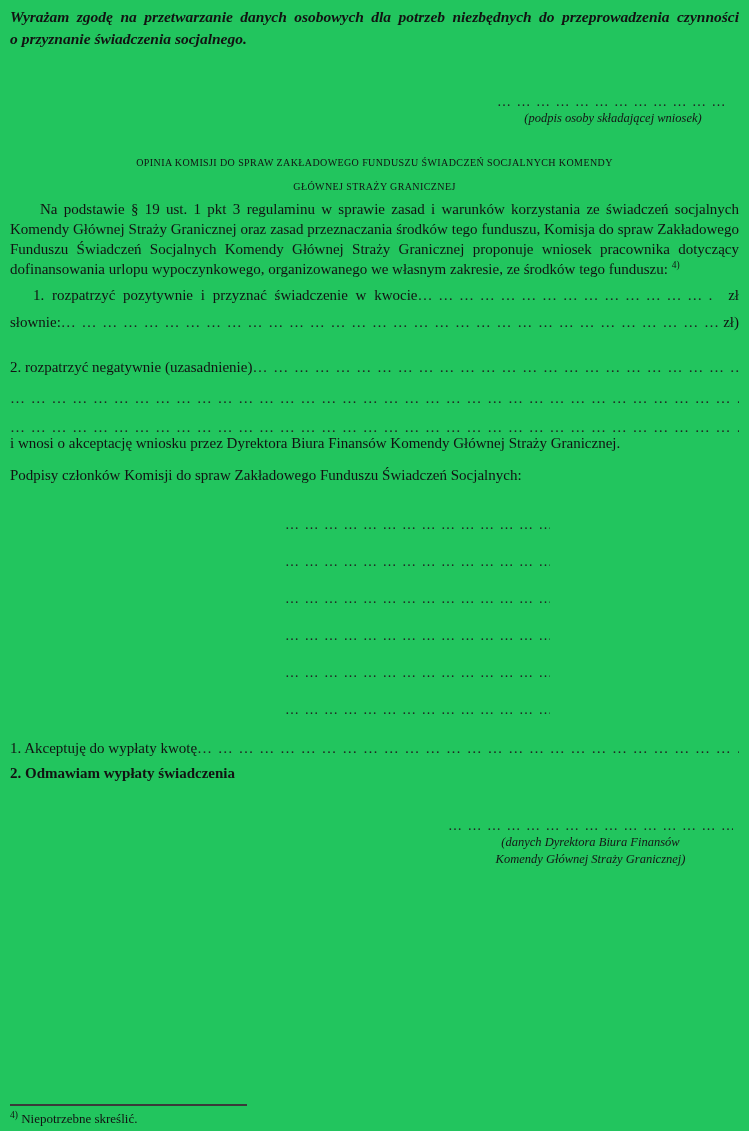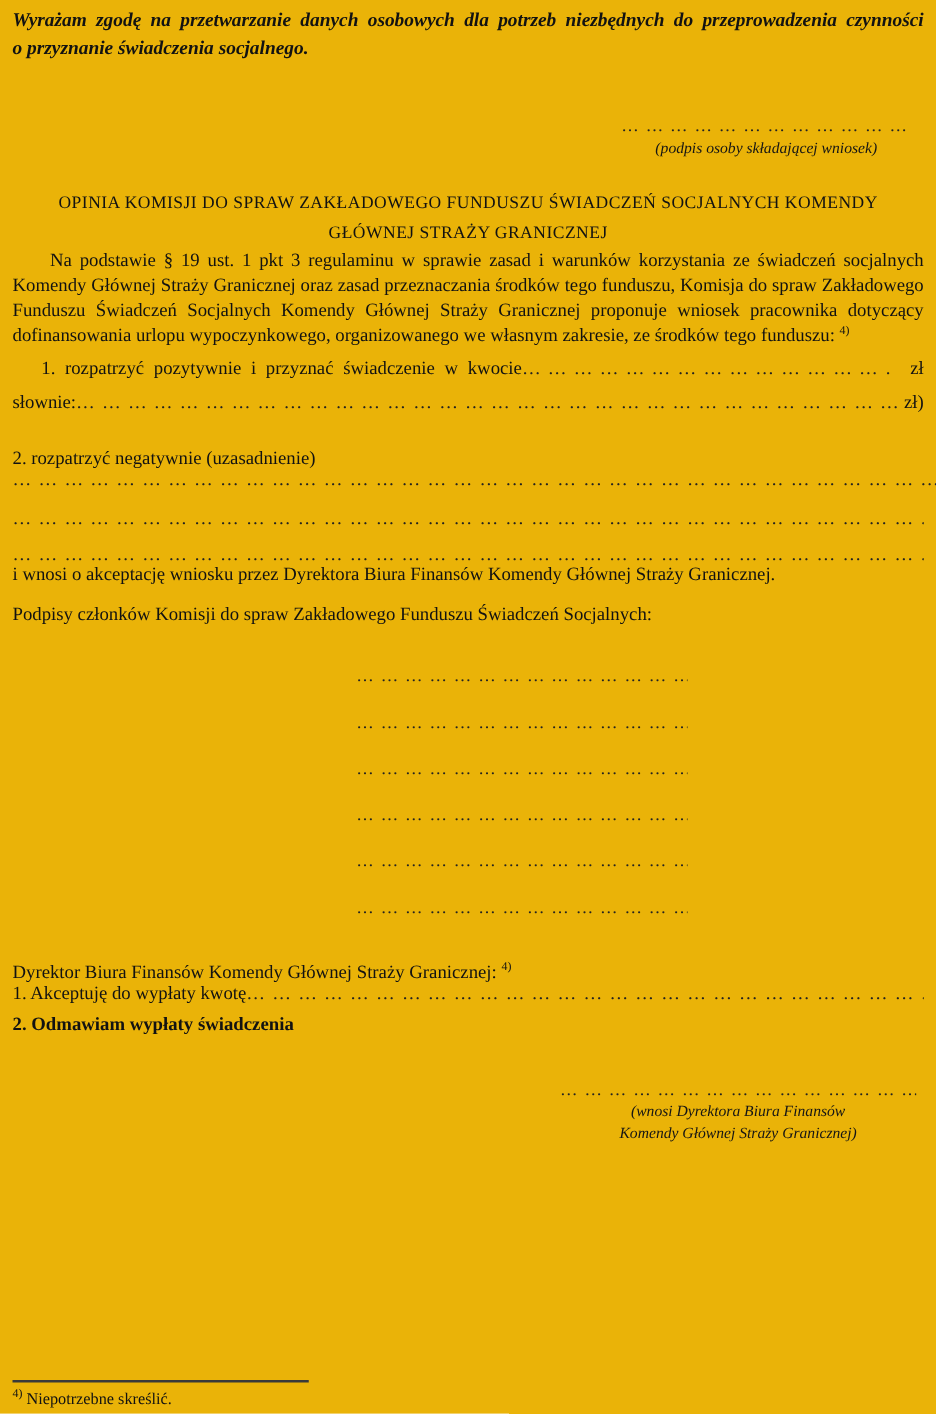--- a/index.html
+++ b/index.html
@@ -1,44 +1,44 @@
 <!DOCTYPE html>
 <html lang="pl"><head>
 <meta charset="utf-8">
 <style>
   html,body{margin:0;padding:0;background:#ffffff;}
   .page{
     width:749px;height:1131px;box-sizing:border-box;
     padding:6px 10px 0 10px;position:relative;overflow:hidden;
     font-family:"Liberation Serif","DejaVu Serif",serif;
-    color:#121212;font-size:15px;background:#eab308;
+    color:#121212;font-size:15px;background:#22c55e;
   }
   
   .consent{font-weight:bold;font-style:italic;font-size:15.5px;line-height:22px;}
   .consent .l1{text-align:justify;text-align-last:justify;}
   
   .dots{display:block;overflow:hidden;white-space:nowrap;letter-spacing:1px;color:#222;}
   .row{display:flex;align-items:baseline;}
   .row .dots{flex:1;}
   .row .suffix{padding-left:14px;}
   .row .suffix.tight{padding-left:4px;}
   
   .sig-top{width:232px;margin:44px 10px 0 auto;text-align:center;}
   .sig-top .dots{font-size:14px;}
   .caption{font-style:italic;font-size:12.5px;line-height:17px;color:#151515;}
   
-  .doc-title{margin-top:24px;text-align:center;font-size:14px;line-height:24px;letter-spacing:0.4px;}
+  .doc-title{margin-top:24px;text-align:center;font-size:10px;line-height:24px;letter-spacing:0.4px;}
   .doc-title div{white-space:nowrap;}
   
   .para{margin-top:0;text-align:justify;text-indent:30px;line-height:20px;}
   sup{font-size:9.5px;vertical-align:super;line-height:0;}
   .item1{margin-top:8px;}
   .item1 .label{word-spacing:4px;margin-left:23px;}
   .slownie{margin-top:10px;text-align:right;}
-  .item2{margin-top:28px;flex-direction:column;}
+  .item2{margin-top:28px;}
   .dotline{margin-top:13px;line-height:16px;}
   .dotline.first{margin-top:14px;}
   .request{}
   .sign-heading{margin-top:15px;}
   
   .sig-lines{margin:34px 0 0 275px;width:265px;}
   .sig-lines .dots{font-size:14px;height:14px;line-height:14px;margin-bottom:23px;}
   
   .director-heading{margin-top:36px;}
   .dir-item1{}
@@ -101,31 +101,29 @@
 
   <div class="sig-lines">
     <span class="dots">… … … … … … … … … … … … … … … … … … … … … … … … … … … … … … … … … … … … … … … … … … … … … … … … … … … … … … … … … … … … … … … … … … … … … …</span>
     <span class="dots">… … … … … … … … … … … … … … … … … … … … … … … … … … … … … … … … … … … … … … … … … … … … … … … … … … … … … … … … … … … … … … … … … … … … … …</span>
     <span class="dots">… … … … … … … … … … … … … … … … … … … … … … … … … … … … … … … … … … … … … … … … … … … … … … … … … … … … … … … … … … … … … … … … … … … … … …</span>
     <span class="dots">… … … … … … … … … … … … … … … … … … … … … … … … … … … … … … … … … … … … … … … … … … … … … … … … … … … … … … … … … … … … … … … … … … … … … …</span>
     <span class="dots">… … … … … … … … … … … … … … … … … … … … … … … … … … … … … … … … … … … … … … … … … … … … … … … … … … … … … … … … … … … … … … … … … … … … … …</span>
     <span class="dots">… … … … … … … … … … … … … … … … … … … … … … … … … … … … … … … … … … … … … … … … … … … … … … … … … … … … … … … … … … … … … … … … … … … … … …</span>
   </div>
 
-  <div class="director-heading"><span>Dyrektor Biura Finansów Komendy Głównej Straży Granicznej:</span>&nbsp;<sup>4)</sup>
-  </div>
   <div class="row dir-item1">
     <span class="label">1. Akceptuję do wypłaty kwotę</span>
     <span class="dots">… … … … … … … … … … … … … … … … … … … … … … … … … … … … … … … … … … … … … … … … … … … … … … … … … … … … … … … … … … … … … … … … … … … … … …</span>
   </div>
   <div class="dir-item2">2. Odmawiam wypłaty świadczenia</div>
 
   <div class="sig-dir">
     <span class="dots">… … … … … … … … … … … … … … … … … … … … … … … … … … … … … … … … … … … … … … … … … … … … … … … … … … … … … … … … … … … … … … … … … … … … … …</span>
-    <div class="caption">(wnosi Dyrektora Biura Finansów</div>
+    <div class="caption">(danych Dyrektora Biura Finansów</div>
     <div class="caption">Komendy Głównej Straży Granicznej)</div>
   </div>
 
   <div class="footnote">
     <div class="rule"></div>
     <sup>4)</sup>
     <span>Niepotrzebne skreślić.</span>
   </div>
 
 </div>

